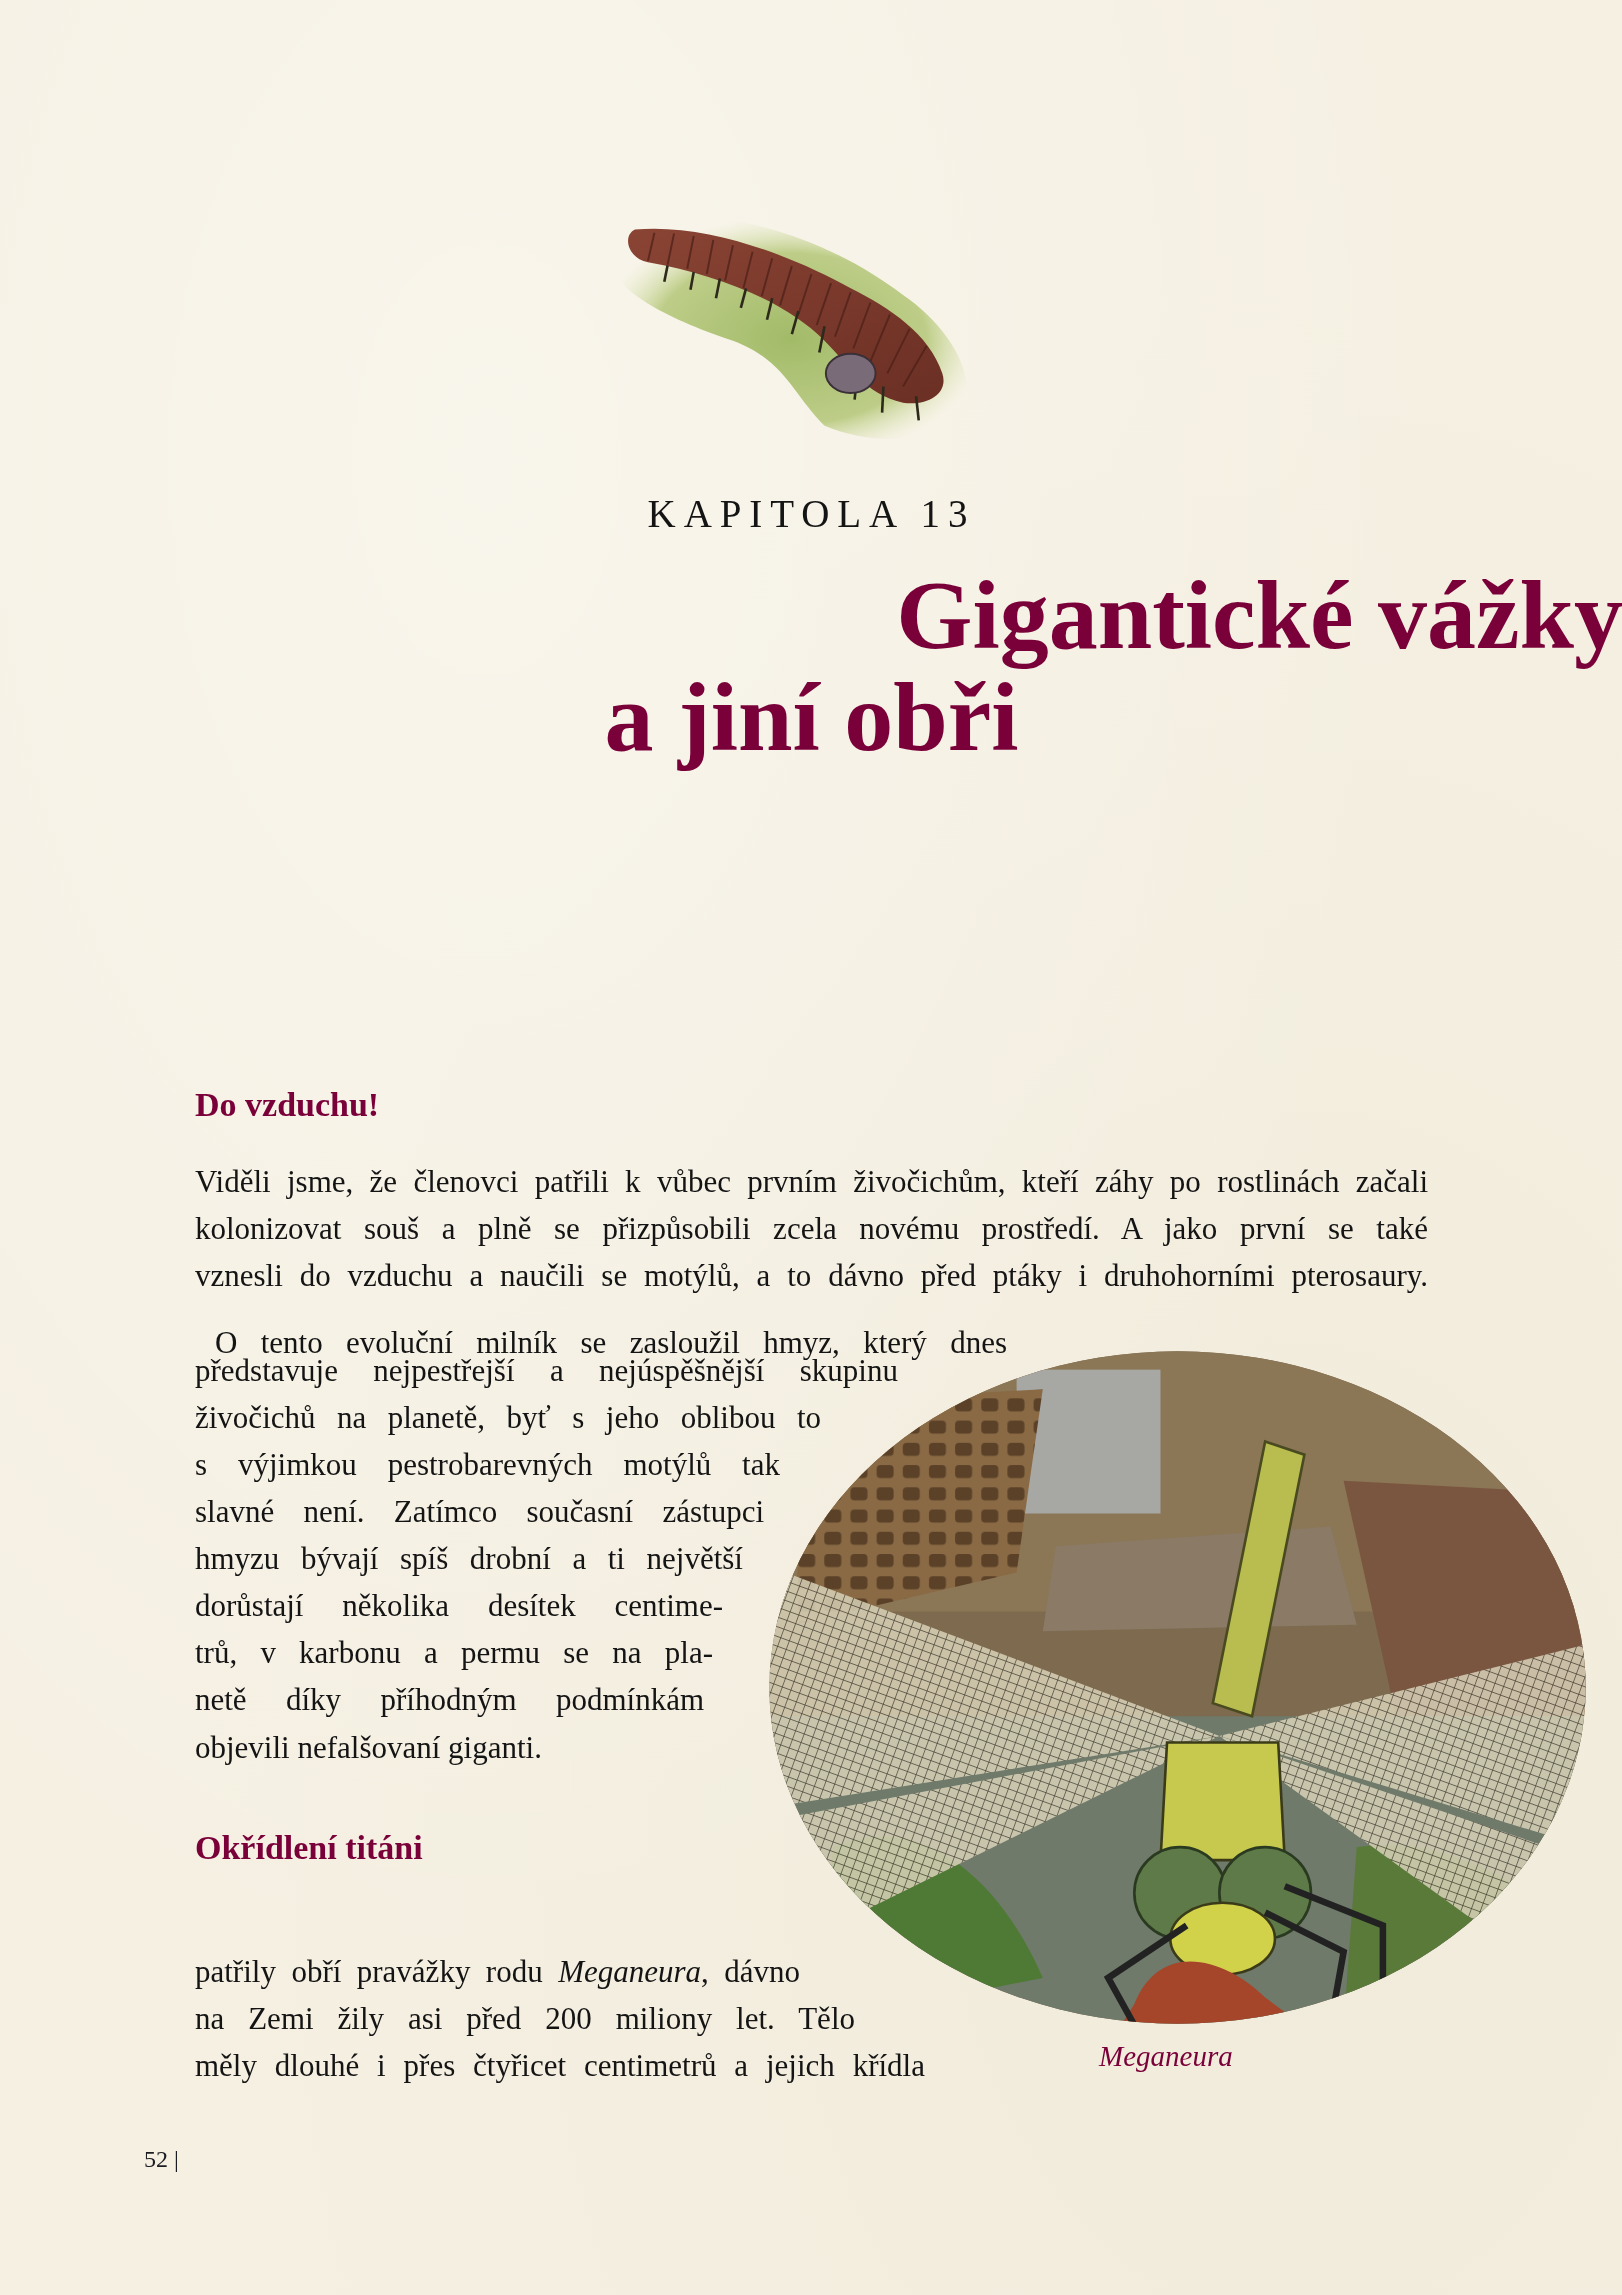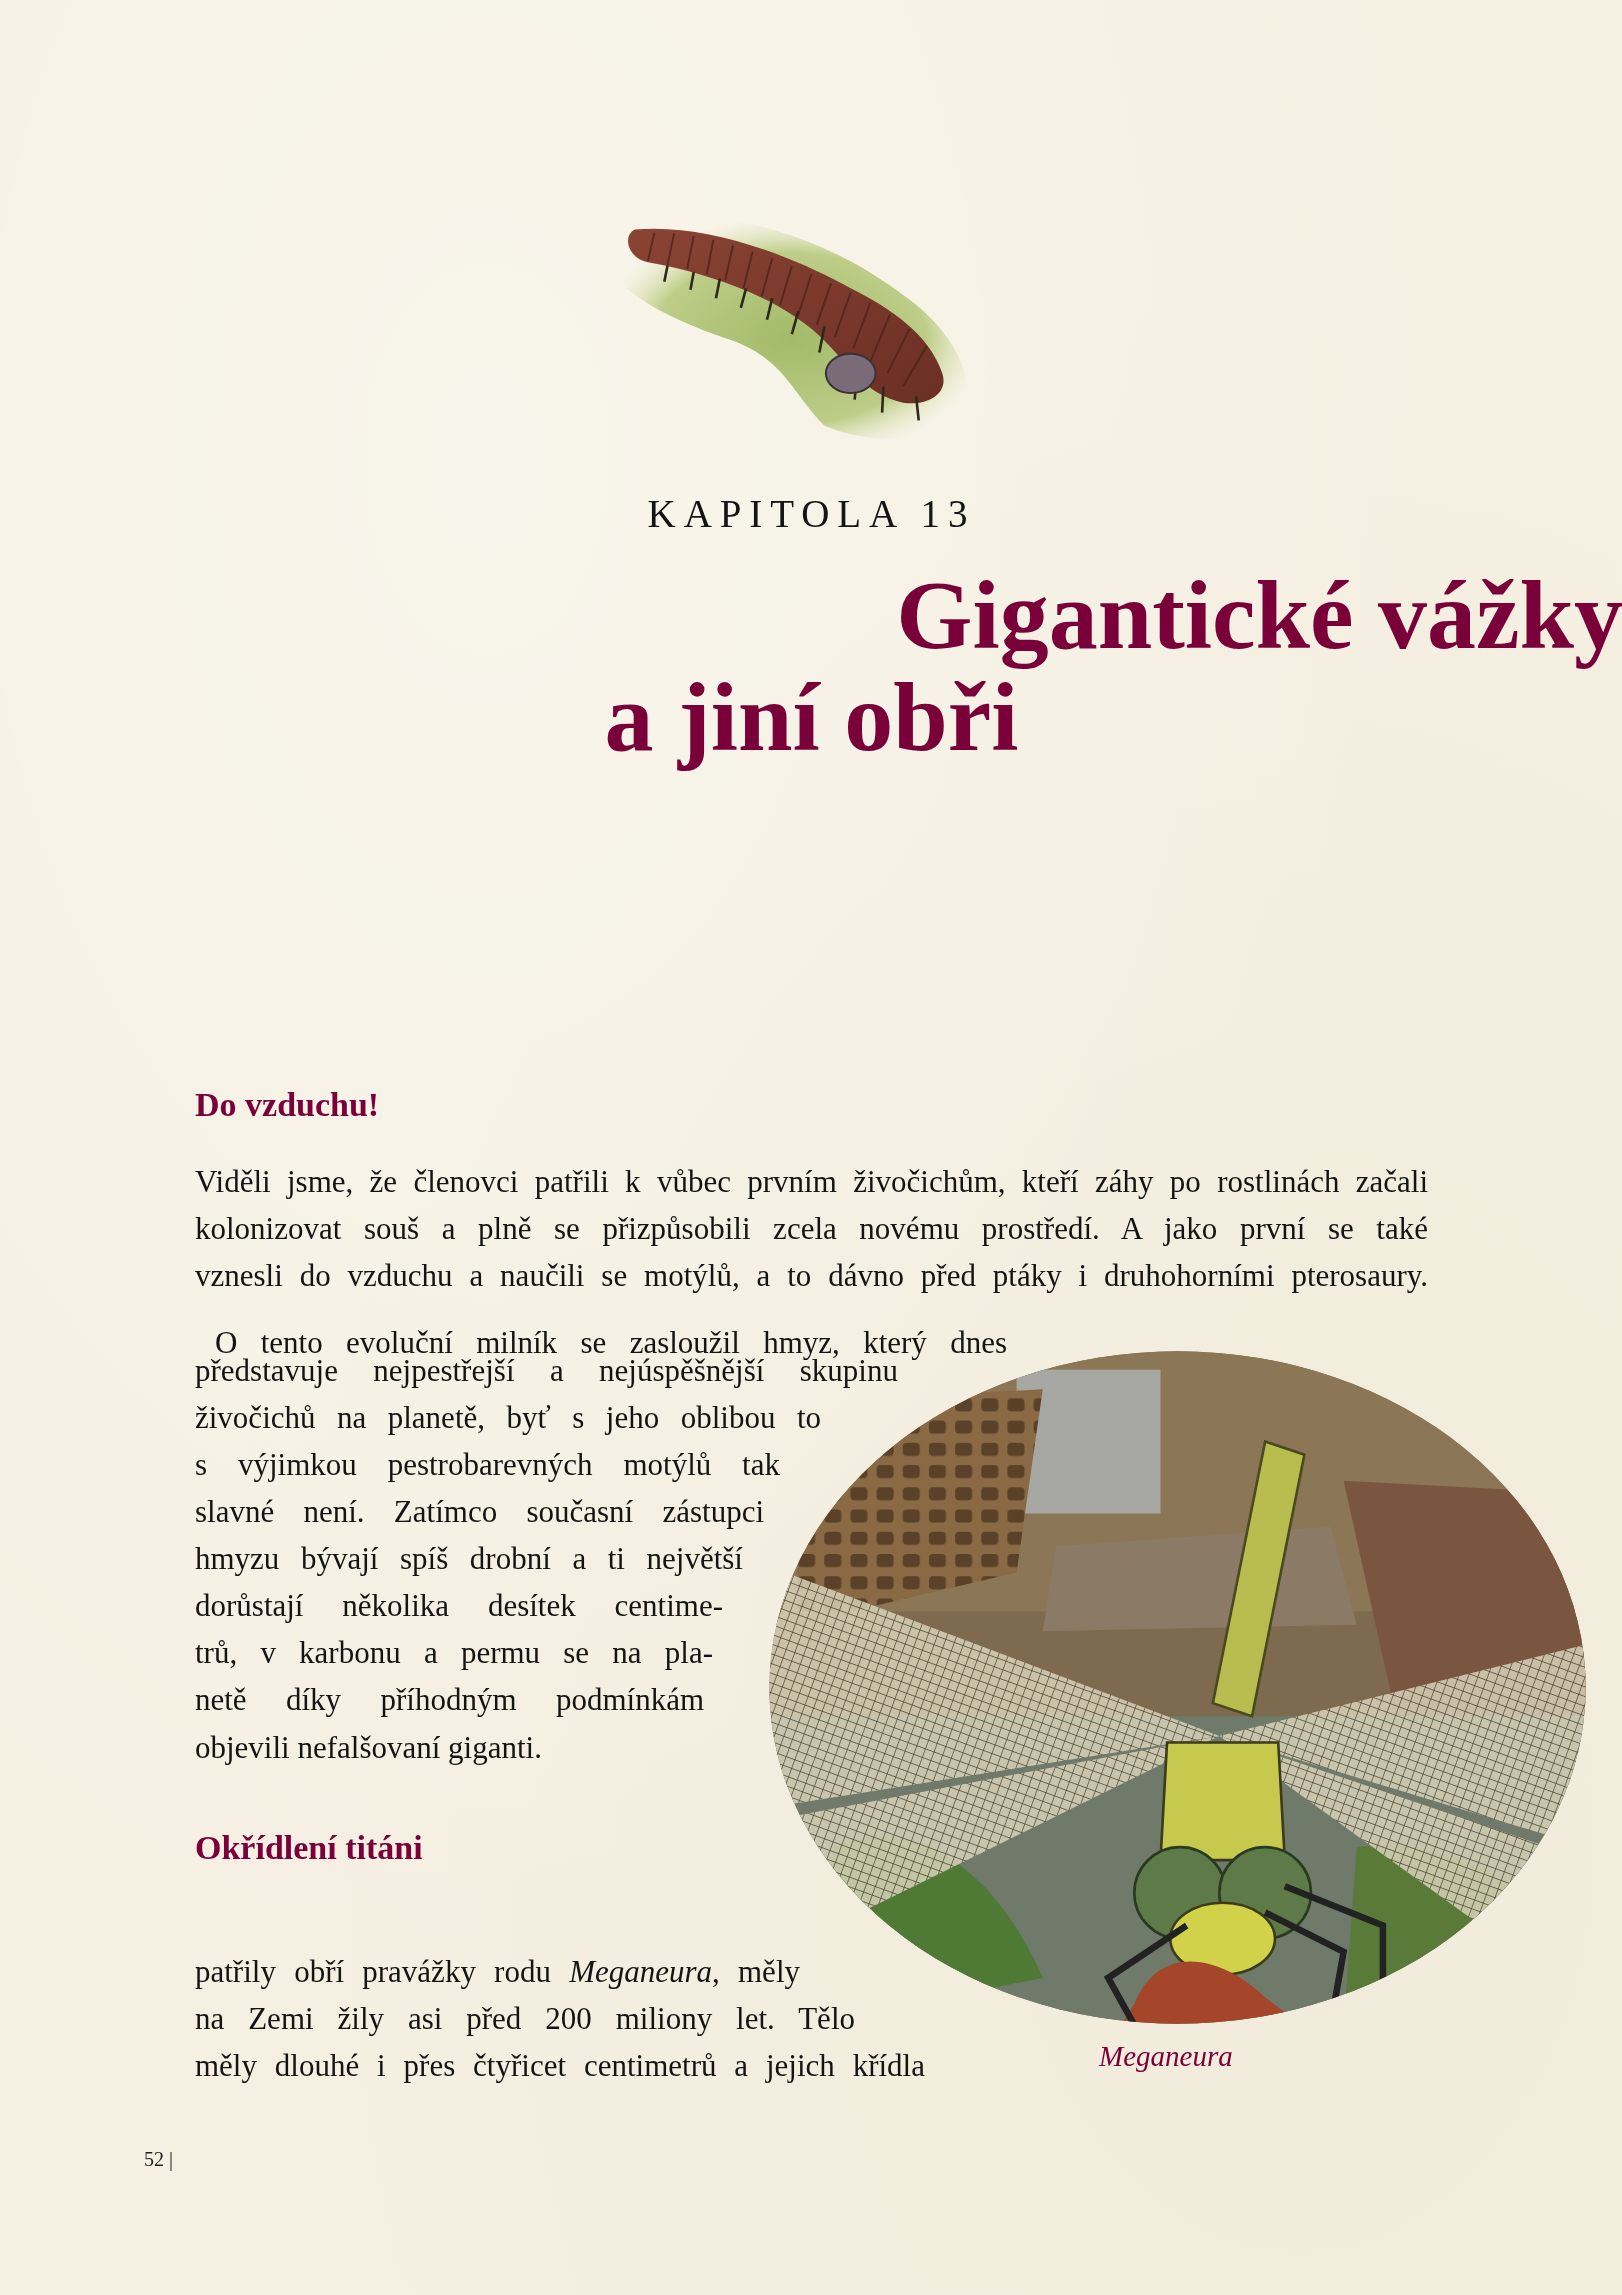--- a/index.html
+++ b/index.html
@@ -11,21 +11,21 @@
            #f5f0e2; }
   .abs { position:absolute; white-space:nowrap; }
   .chapter-label { left:0; width:1623px; text-align:center; top:491px; font-size:39px;
                    letter-spacing:7.9px; line-height:46px; color:#141414; }
   .title { left:0; width:1623px; text-align:center; color:#7a0039; font-weight:bold;
            font-size:98px; line-height:102px; }
   .section-head { color:#7a0039; font-weight:bold; font-size:34px; line-height:39px; left:195px; }
   .line { left:195px; font-size:31px; line-height:47px; text-align:justify; text-align-last:justify; }
   .line.last { text-align-last:left; }
   .caption { color:#7a0039; font-style:italic; font-size:29px; line-height:33px; }
-  .pagenum { left:144px; top:2140px; font-size:20px; line-height:39px; color:#1b1b22; }
+  .pagenum { left:144px; top:2140px; font-size:24px; line-height:39px; color:#1b1b22; }
   .millipede { position:absolute; left:576px; top:177px; width:484px; height:275px; }
   .dragonfly { position:absolute; left:768px; top:1350px; width:819px; height:675px; }
 </style>
 </head>
 <body>
 
 <div class="page">
 
   <svg class="millipede" viewBox="0 0 740 420">
     <defs>
@@ -89,21 +89,21 @@
   <div class="abs line" style="top:1488px; width:569px;">slavné není. Zatímco současní zástupci</div>
   <div class="abs line" style="top:1535px; width:548px;">hmyzu bývají spíš drobní a ti největší</div>
   <div class="abs line" style="top:1582px; width:528px;">dorůstají několika desítek centime-</div>
   <div class="abs line" style="top:1629px; width:518px;">trů, v karbonu a permu se na pla-</div>
   <div class="abs line" style="top:1676px; width:509px;">netě díky příhodným podmínkám</div>
   <div class="abs line last" style="top:1724px;">objevili nefalšovaní giganti.</div>
 
   <div class="abs section-head" style="top:1828px;">Okřídlení titáni</div>
 
   <div class="abs line" style="top:1948px; width:605px;">
-    <span>patřily obří pravážky rodu </span><i>Meganeura</i><span>, měly</span>
+    <span>patřily obří pravážky rodu </span><i>Meganeura</i><span>, dávno</span>
   </div>
   <div class="abs line" style="top:1995px; width:660px;">na Zemi žily asi před 200 miliony let. Tělo</div>
   <div class="abs line" style="top:2042px; width:730px;">měly dlouhé i přes čtyřicet centimetrů a jejich křídla</div>
 
   <svg class="dragonfly" viewBox="0 0 1252 1032">
     <defs>
       <clipPath id="ov">
           <ellipse cx="626" cy="516" rx="624" ry="514"></ellipse>
         </clipPath>
       <pattern id="vein" width="14" height="14" patternUnits="userSpaceOnUse" patternTransform="rotate(20)">

